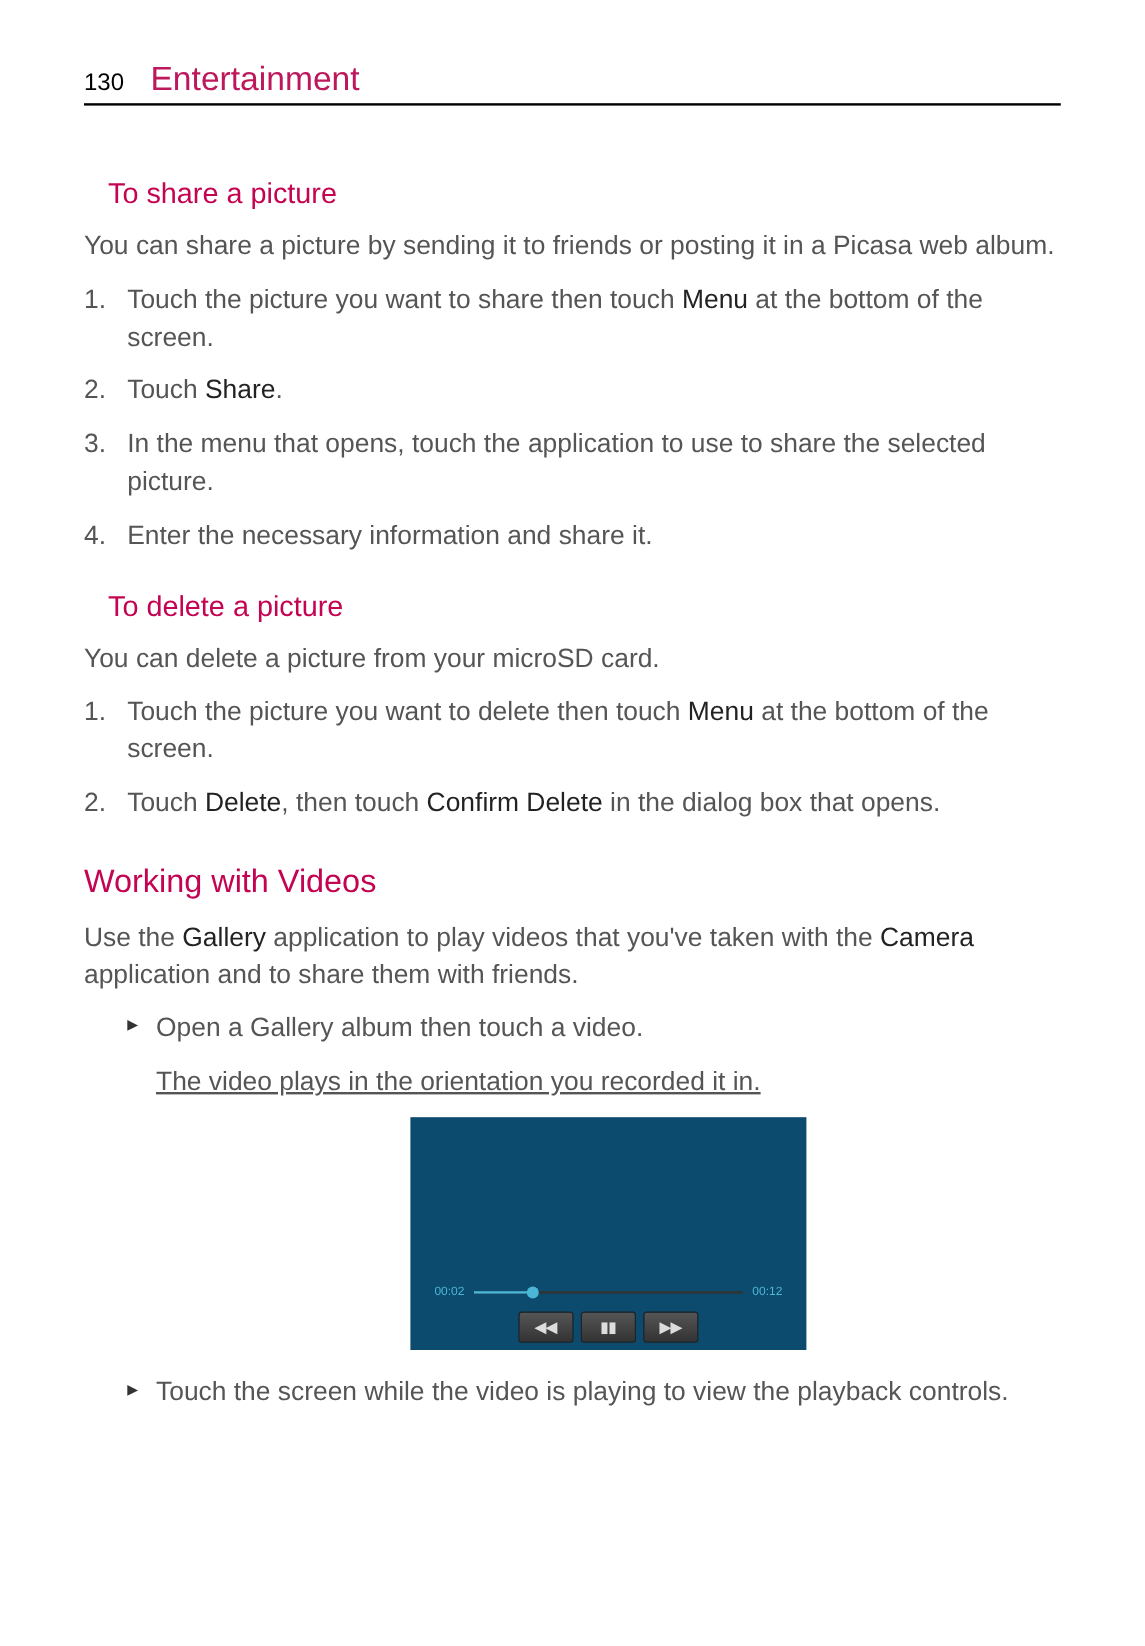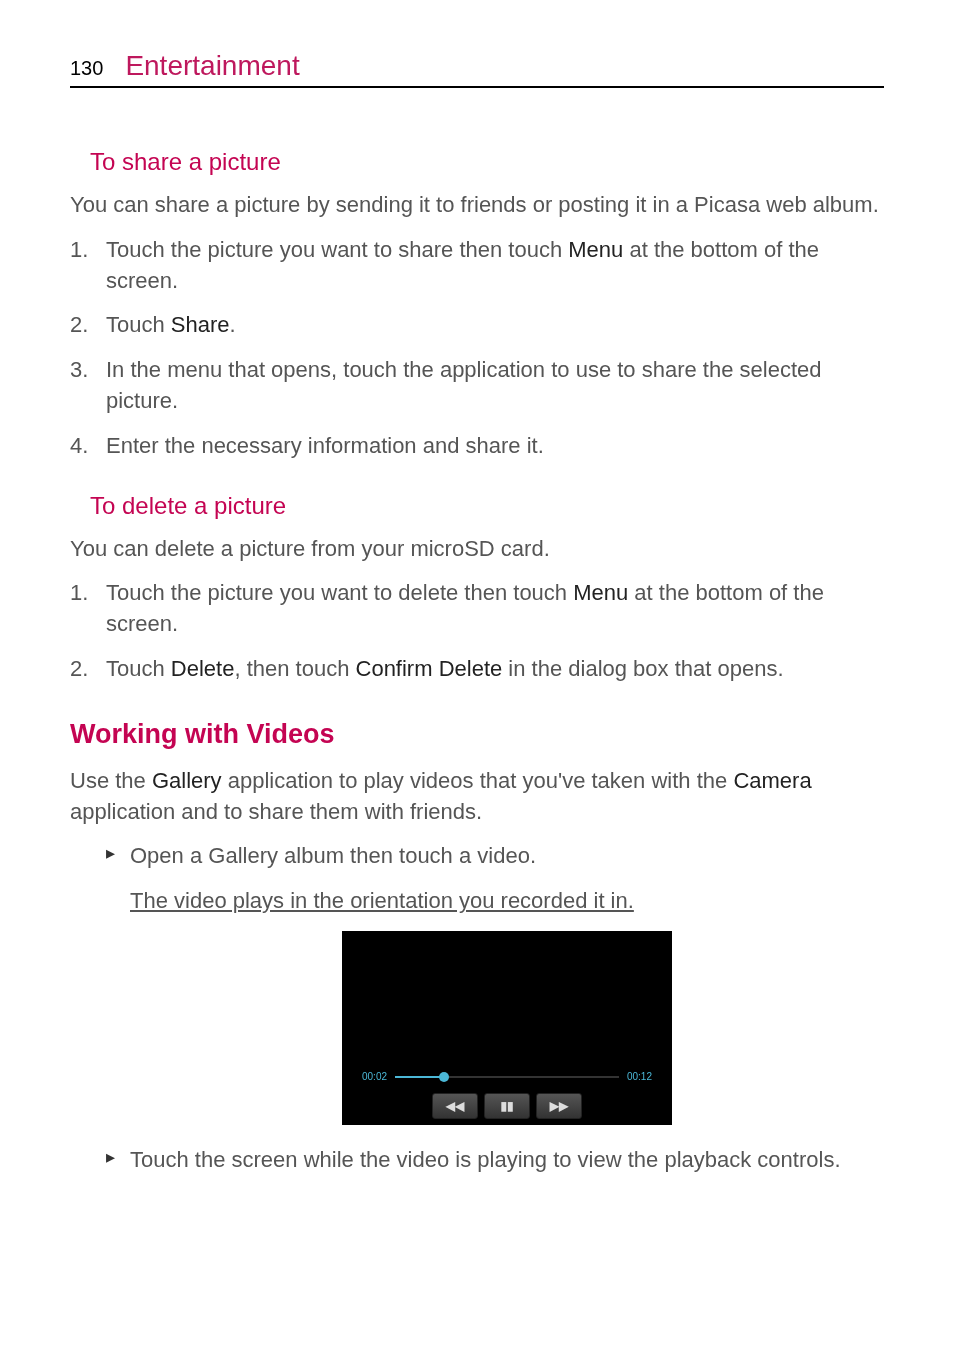--- a/index.html
+++ b/index.html
@@ -36,21 +36,21 @@
     color: #c40452;
     font-size: 24px;
     font-weight: 400;
     margin-bottom: 14px;
     margin-top: 30px;
     margin-left: 20px;
   }
   .section-heading {
     color: #c40452;
     font-size: 27px;
-    font-weight: 700;
+    font-weight: 400;
     margin-top: 34px;
     margin-bottom: 16px;
   }
   .body-text {
     font-size: 22px;
     font-weight: 300;
     color: #555;
     line-height: 1.4;
     margin-bottom: 14px;
   }
@@ -108,21 +108,21 @@
     font-size: 22px;
     font-weight: 300;
     color: #555;
     line-height: 1.4;
     margin: 14px 0 14px 0;
     text-decoration: underline;
   }
   .video-player {
     width: 330px;
     height: 194px;
-    background: #000000;
+    background: #0c4a6e;
     margin: 10px auto 20px auto;
     position: relative;
   }
   .video-controls-bar {
     position: absolute;
     bottom: 0;
     left: 0;
     right: 0;
     height: 60px;
   }

